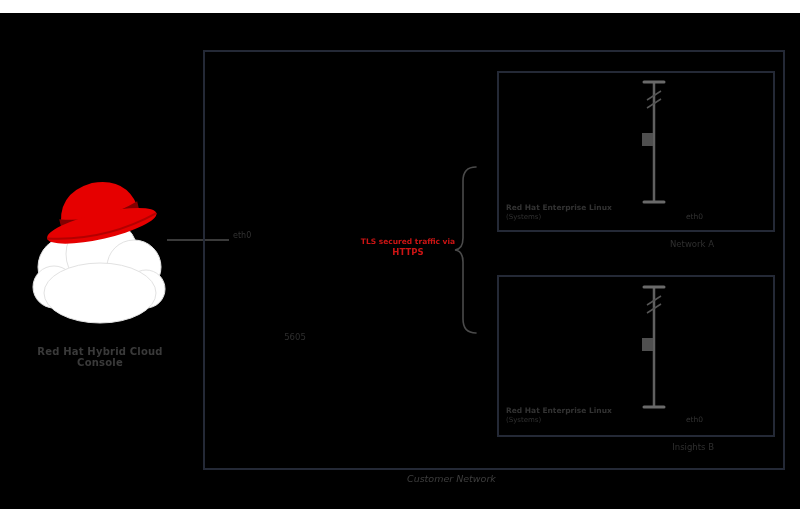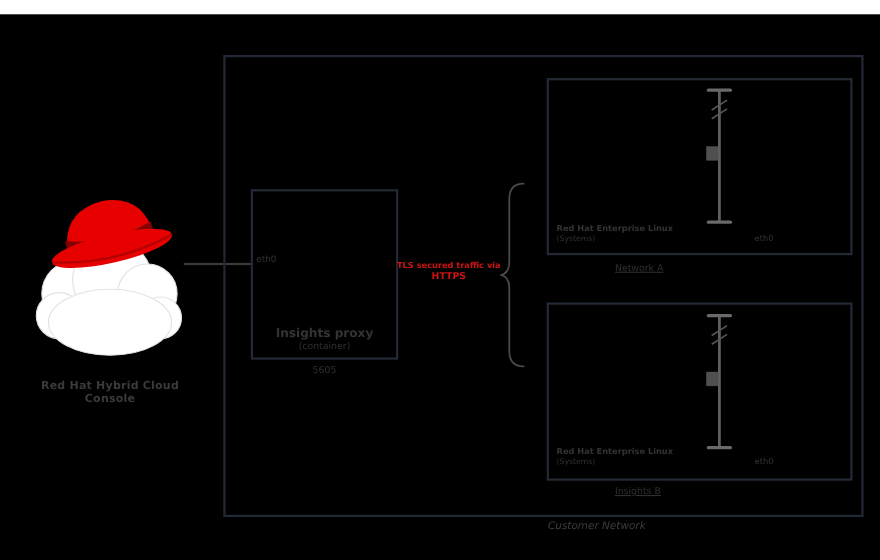--- a/index.html
+++ b/index.html
@@ -10,33 +10,33 @@
   .abs{position:absolute;}
   #top-margin{left:0;top:0;width:800px;height:13px;background:#ffffff;}
   
   .frame{border:2px solid #242936;background:transparent;box-sizing:border-box;}
   #outer-box{left:203px;top:50px;width:582px;height:420px;}
   #proxy-box{left:228px;top:172px;width:134px;height:155px;}
   #network-box-a{left:497px;top:71px;width:278px;height:161px;}
   #network-box-b{left:497px;top:275px;width:278px;height:162px;}
   #cloud-label{left:14px;top:346px;width:172px;text-align:center;
     font-size:10px;font-weight:bold;color:#3a3a3a;letter-spacing:.2px;}
-  #outer-box-label{left:407px;top:473px;width:180px;text-align:right;
+  #outer-box-label{left:407px;top:473px;width:180px;text-align:left;
     font-style:italic;font-size:9.5px;color:#3e3e3e;}
   #proxy-title{left:0;right:0;bottom:16px;text-align:center;
     font-size:11px;font-weight:bold;color:#343434;}
   #proxy-subtitle{left:0;right:0;bottom:5px;text-align:center;
     font-size:8.5px;color:#2f2f2f;}
   #proxy-port-label{left:228px;top:332px;width:134px;text-align:center;
     font-size:8.5px;color:#2f2f2f;}
   #proxy-nic-label{left:233px;top:231px;font-size:8px;color:#333;}
   #https-label{left:352px;top:237px;width:112px;text-align:center;line-height:1.35;}
   #https-label .l1{font-size:7.5px;font-weight:bold;color:#cc1414;}
   #https-label .l2{font-size:8.5px;font-weight:bold;color:#cc1414;}
-  .net-label{width:155px;left:559px;text-align:left;font-size:8.5px;color:#2f2f2f;text-decoration:underline;}
+  .net-label{width:155px;left:559px;text-align:right;font-size:8.5px;color:#2f2f2f;}
   #network-a-label{top:239px;} #network-b-label{top:442px;}
   .systems-block{width:120px;text-align:left;line-height:1.3;}
   .systems-block .s1{font-size:7.5px;font-weight:bold;color:#333;}
   .systems-block .s2{font-size:7px;color:#303030;}
   #systems-a{left:506px;top:203px;} #systems-b{left:506px;top:406px;}
   .nic-right{font-size:7.5px;color:#333;}
   #nic-a{left:686px;top:212px;} #nic-b{left:686px;top:415px;}
   
   #cloud-line{left:167px;top:239px;width:62px;height:2px;background:#3a3a3a;}
 </style>
@@ -64,24 +64,20 @@
     </g>
   </svg>
 
   <div id="cloud-label" class="abs">Red Hat Hybrid Cloud Console</div>
 
   <div id="cloud-line" class="abs"></div>
 
   <div id="outer-box" class="abs frame"></div>
   <div id="outer-box-label" class="abs">Customer Network</div>
 
-  <div id="proxy-box" class="abs frame">
-    <div id="proxy-title" class="abs">Insights proxy</div>
-    <div id="proxy-subtitle" class="abs">(container)</div>
-  </div>
   <div id="proxy-nic-label" class="abs">eth0</div>
   <div id="proxy-port-label" class="abs">5605</div>
 
   <div id="https-label" class="abs">
     <div class="l1">TLS secured traffic via</div>
     <div class="l2">HTTPS</div>
   </div>
 
   <svg class="abs" style="left:452px;top:164px;" width="28" height="172" viewBox="0 0 28 172">
     <path d="M24 3 Q11 3 11 17 L11 74 Q11 85 3 86 Q11 87 11 98 L11 155 Q11 169 24 169" fill="none" stroke="#4a4a4a" stroke-width="1.6" stroke-linecap="round"></path>

